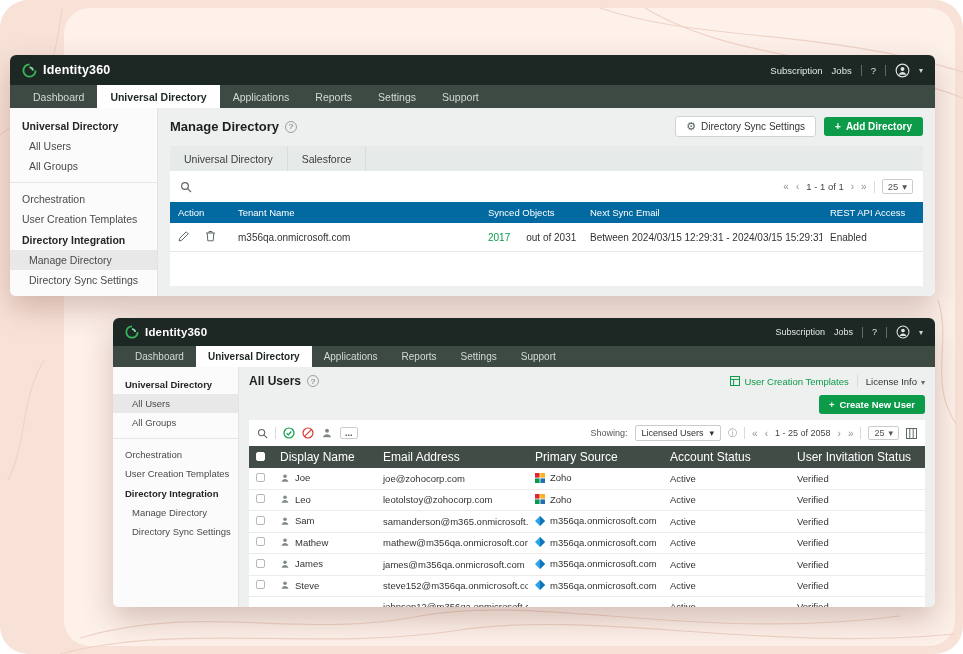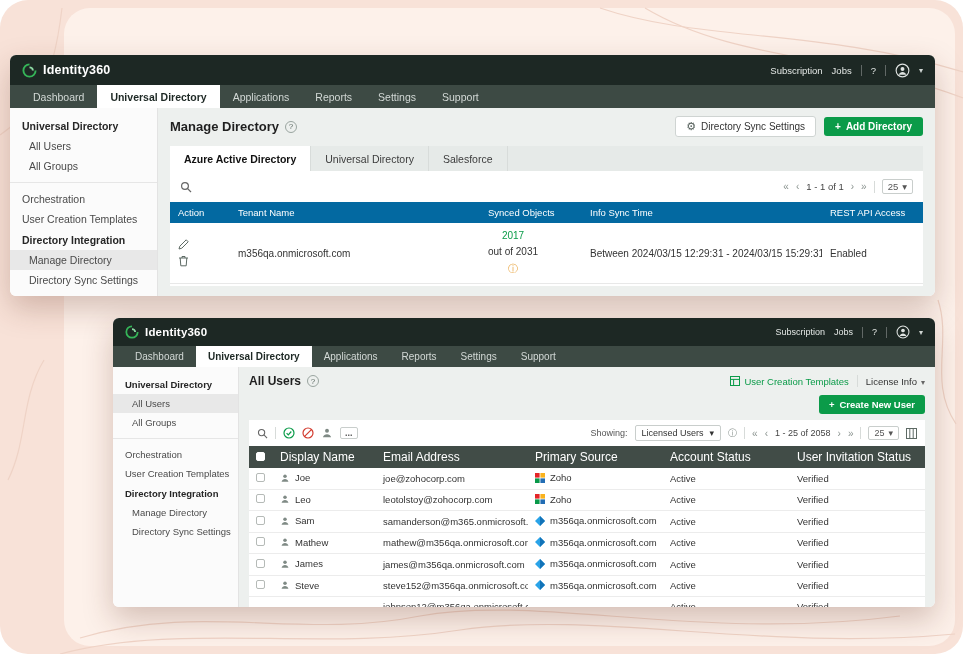--- a/index.html
+++ b/index.html
@@ -66,21 +66,21 @@
   .pg-range{color:#444;}
   .size-box{border:1px solid #c9cecc;border-radius:2px;padding:1px 5px;display:inline-flex;gap:4px;align-items:center;background:#fff;cursor:pointer;}
   .v-sep{width:1px;height:12px;background:#d7dbd9;}
 
   table{border-collapse:collapse;width:100%;table-layout:fixed;}
   .tbl{font-size:10px;}
   .tbl th{background:#0369a1;color:#fff;font-weight:normal;text-align:left;padding:5px 8px;font-size:9.5px;white-space:nowrap;overflow:hidden;}
   .tbl td{padding:7px 8px;border-bottom:1px solid #e8e8e8;color:#333;white-space:nowrap;overflow:hidden;}
   .link-green{color:#0b9b49;cursor:pointer;}
   .info-glyph{color:#e8a33d;font-size:10px;}
-  .cell-flex{display:inline-flex;align-items:center;gap:5px;flex-direction:column;}
+  .cell-flex{display:inline-flex;align-items:center;gap:16px;}
   .icon-btn{display:inline-flex;align-items:center;justify-content:center;cursor:pointer;line-height:0;}
 
   .subtitle{font-size:9px;color:#777;margin-top:3px;}
   .learn-more{color:#0b9b49;text-decoration:underline;cursor:pointer;}
   .head-links{margin-left:auto;display:flex;align-items:center;gap:8px;font-size:9.5px;}
   .tpl-link{color:#0b9b49;display:inline-flex;align-items:center;gap:4px;cursor:pointer;}
   .license-link{color:#333;display:inline-flex;align-items:flex-end;gap:4px;cursor:pointer;}
   .create-row{display:flex;margin:7px 0 6px;}
   .create-row .btn-green{margin-left:auto;font-size:9.5px;padding:4px 10px;}
 
@@ -175,21 +175,20 @@
             </button>
             <button class="btn-green">
               <span>+</span>
               <span>Add Directory</span>
             </button>
           </div>
         </div>
 
         <div class="card">
           <div class="tabstrip">
-            <span class="tab active">Azure Active Directory</span>
             <span class="tab">Universal Directory</span>
             <span class="tab">Salesforce</span>
           </div>
 
           <div class="toolbar">
             <span class="icon-btn">
               <svg width="12" height="12" viewBox="0 0 12 12">
                   <circle cx="5" cy="5" r="3.4" fill="none" stroke="#666" stroke-width="1.2"></circle>
                   <line x1="7.6" y1="7.6" x2="11" y2="11" stroke="#666" stroke-width="1.2"></line>
                 </svg>
@@ -214,21 +213,21 @@
                 <col style="width:250px">
                 <col style="width:102px">
                 <col style="width:240px">
                 <col>
               </colgroup>
             <thead>
               <tr>
                 <th>Action</th>
                 <th>Tenant Name</th>
                 <th>Synced Objects</th>
-                <th>Info Sync Time</th>
+                <th>Next Sync Email</th>
                 <th>REST API Access</th>
               </tr>
             </thead>
             <tbody>
               <tr>
                 <td>
                   <span class="cell-flex">
                     <span class="icon-btn">
                       <svg width="11" height="11" viewBox="0 0 11 11">
                           <path d="M1 10l.8-2.8L8.2.8l2 2L3.8 9.2 1 10z" fill="none" stroke="#5d6a64" stroke-width="1"></path>

